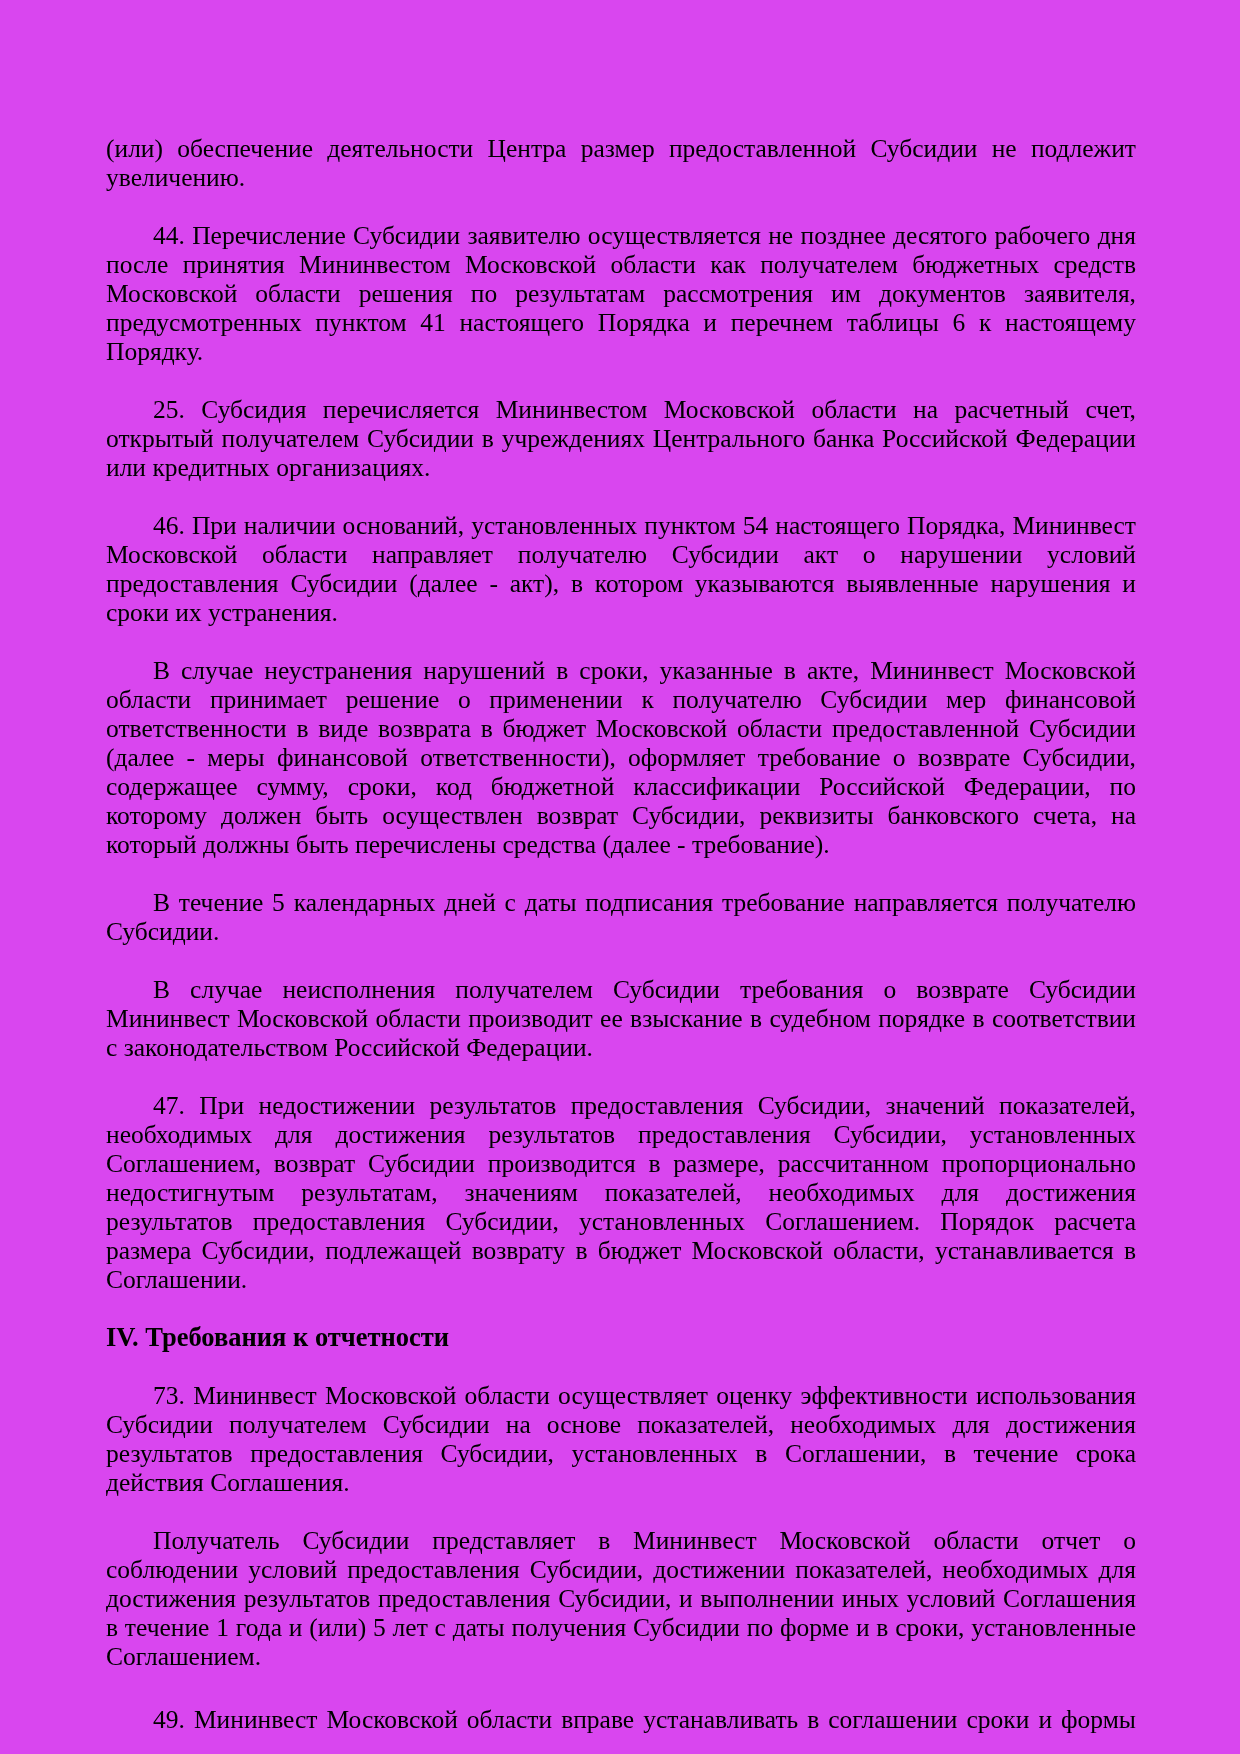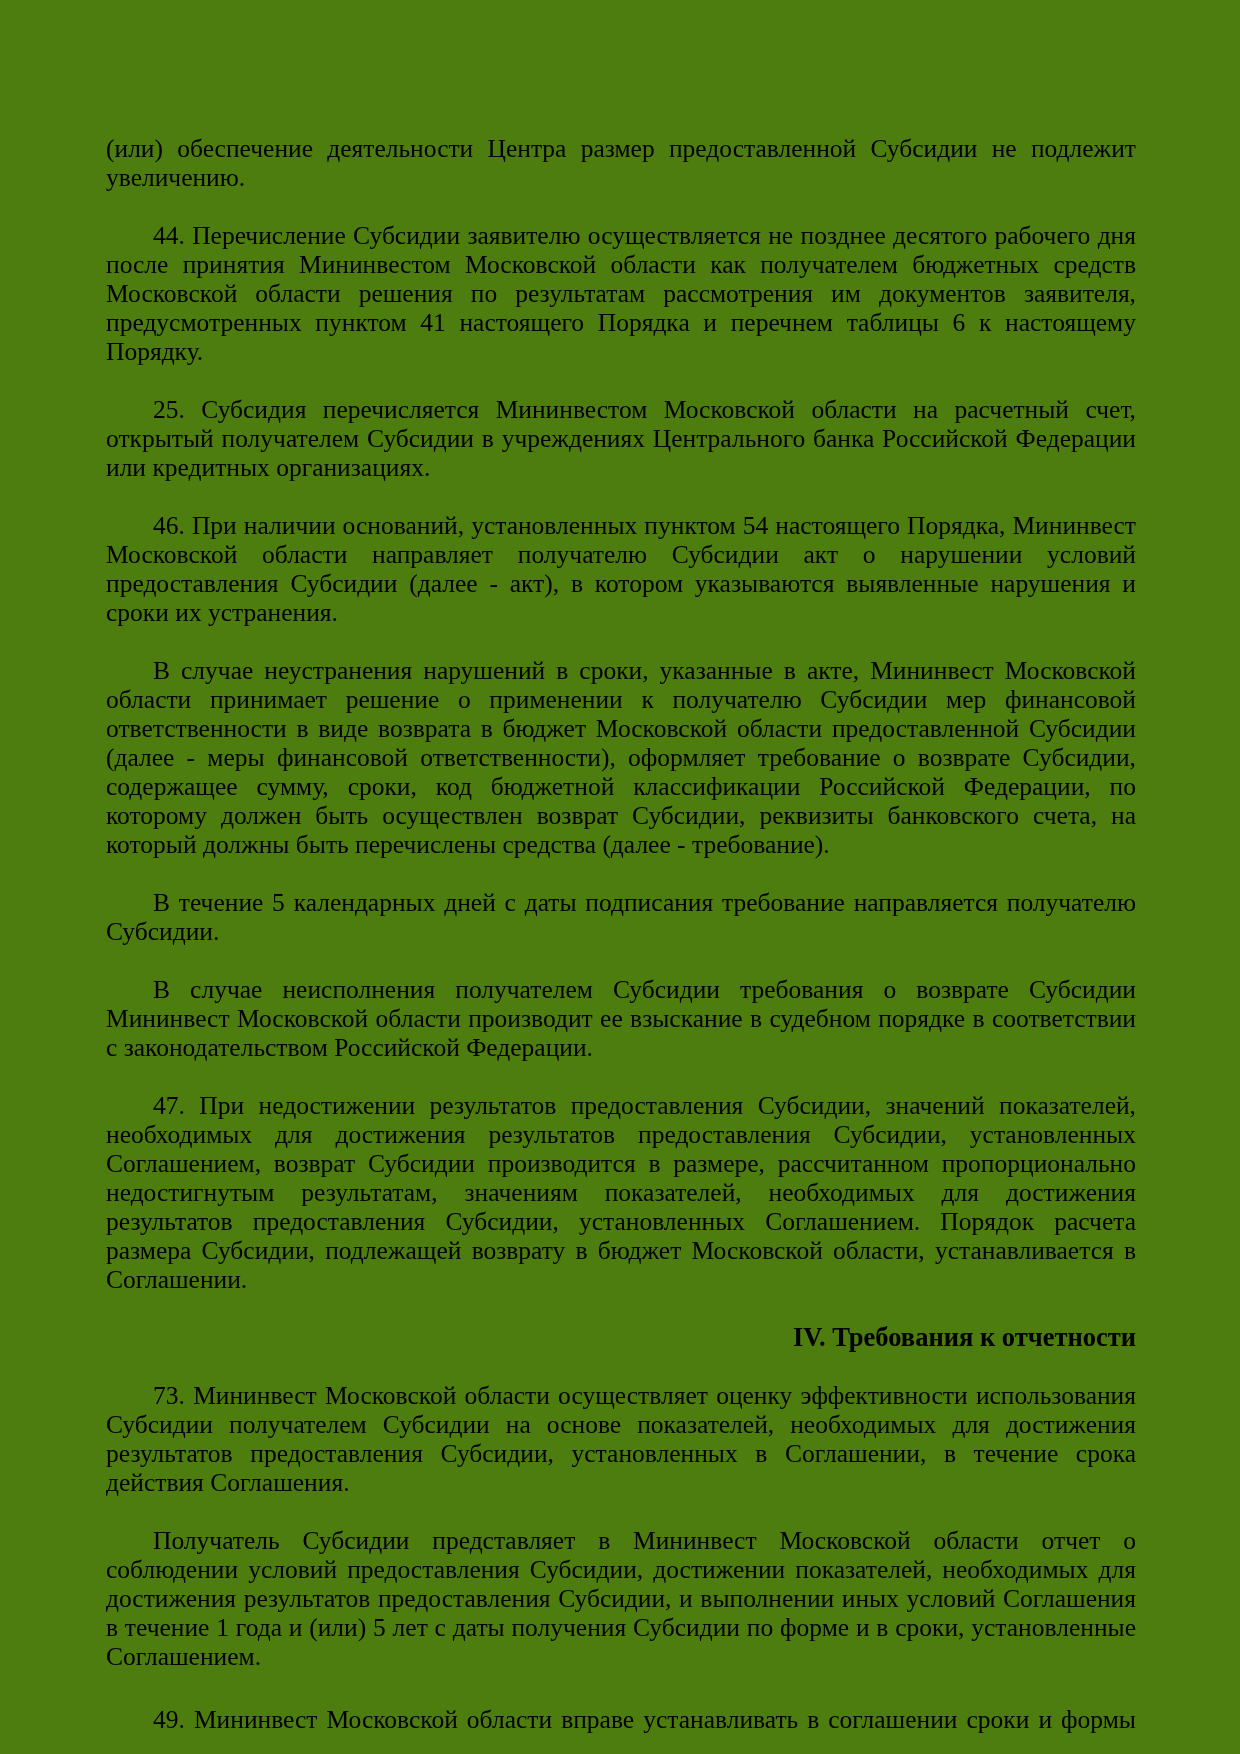--- a/index.html
+++ b/index.html
@@ -5,21 +5,21 @@
   html, body {
     margin: 0;
     padding: 0;
     background: #ffffff;
   }
   .page {
     position: relative;
     box-sizing: border-box;
     width: 1240px;
     height: 1754px;
-    background: #4d7c0f;
+    background: #d946ef;
     padding: 134px 104px 40px 106px;
     font-family: "Liberation Serif", "DejaVu Serif", serif;
     font-size: 25.5px;
     line-height: 29px;
     color: #000000;
     overflow: hidden;
   }
   .page p {
     margin: 0 0 29px 0;
     text-align: justify;
@@ -28,21 +28,21 @@
   }
   .page p.no-indent {
     text-indent: 0;
   }
   .page p.last-line-justify {
     text-align-last: justify;
     margin-top: 34px;
   }
   .page h2.section-heading {
     margin: 0 0 29px 0;
-    text-align: right;
+    text-align: left;
     font-size: 26.5px;
     font-weight: bold;
     line-height: 29px;
   }
 </style>
 </head>
 <body>
 
 <main class="page">
   <p class="no-indent">(или) обеспечение деятельности Центра размер предоставленной Субсидии не подлежит увеличению.</p>

